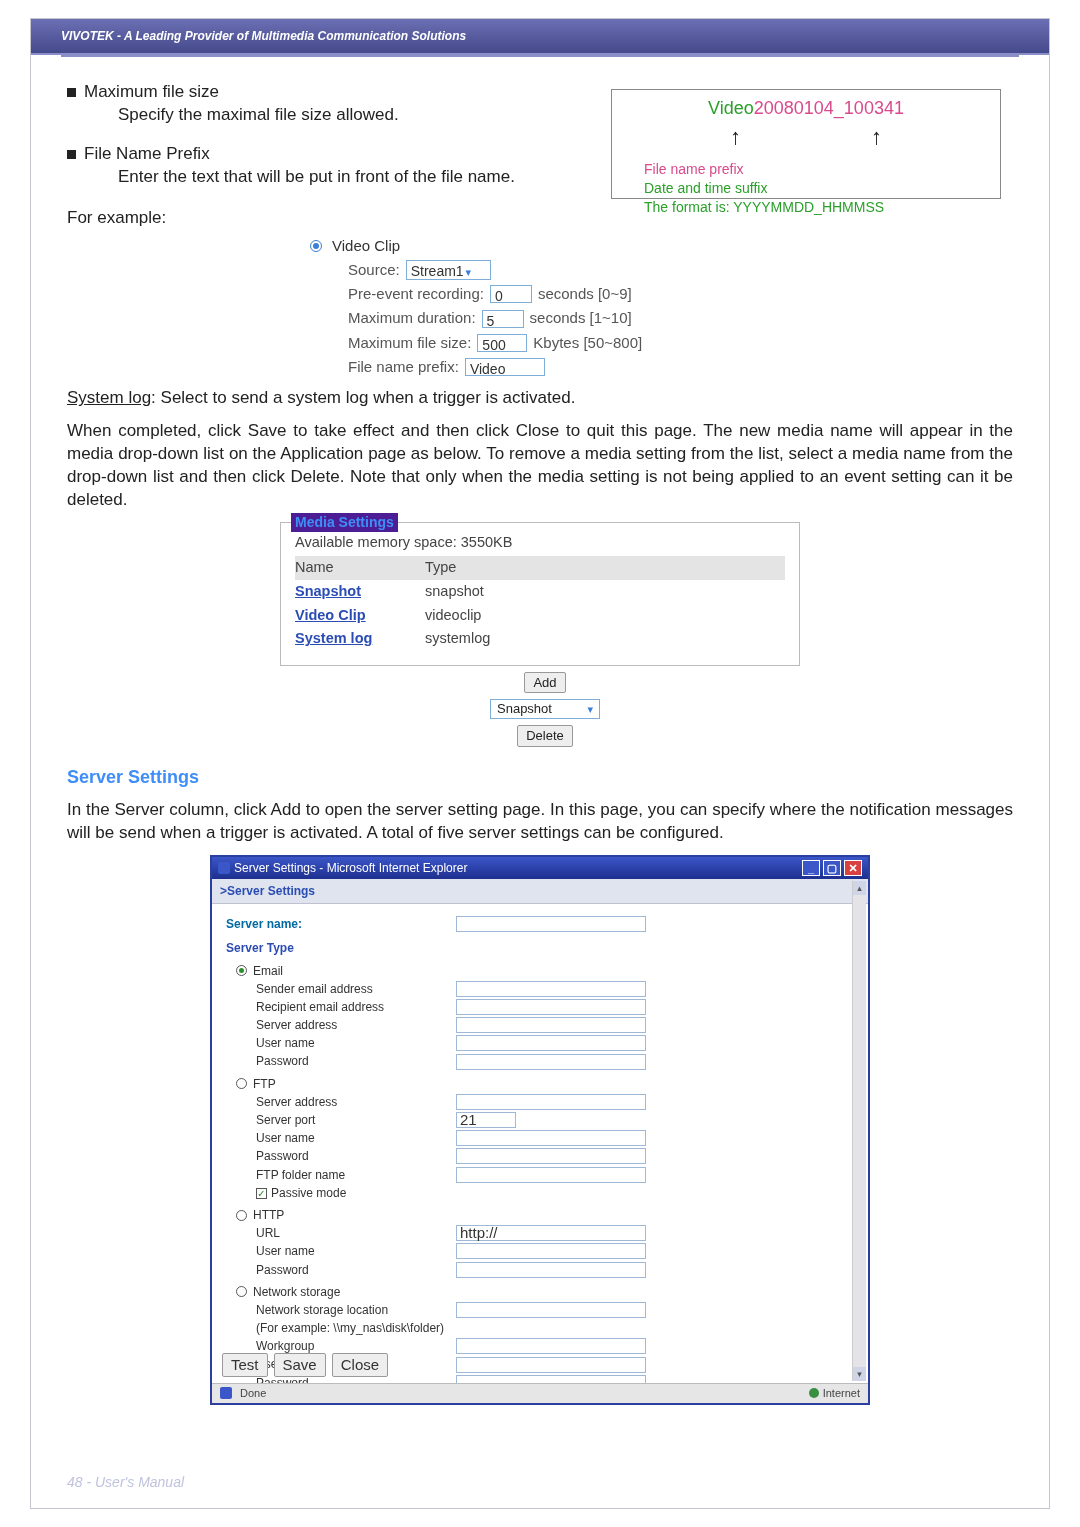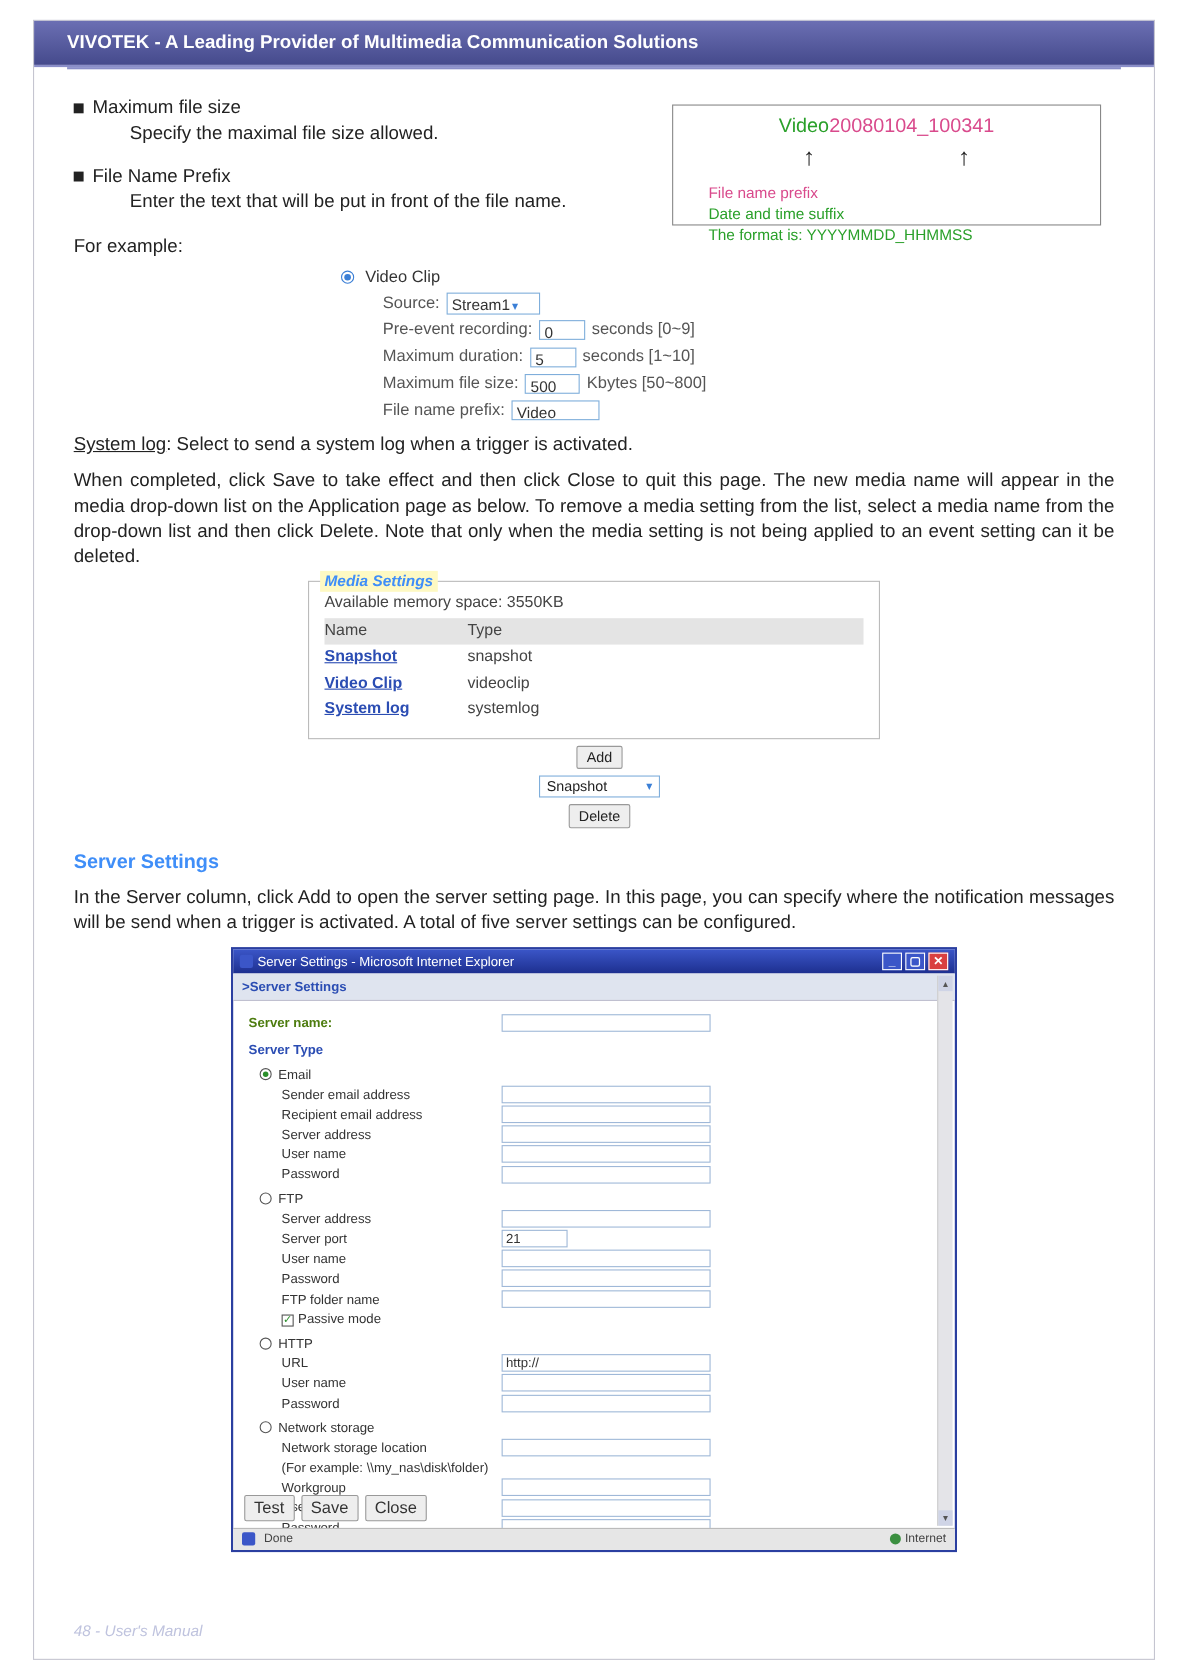--- a/index.html
+++ b/index.html
@@ -12,23 +12,24 @@
   }
   .page-frame {
     position: absolute;
     left: 30px; top: 18px; right: 30px; bottom: 18px;
     border: 1px solid #c5c5d0;
     background: #fff;
   }
   .header-band {
     background: linear-gradient(#6b6fb3 0%, #454a8c 100%);
     color: #fff;
+    font-style: italic;
     font-weight: bold;
     padding: 10px 30px;
-    font-size: 17px;
+    font-size: 12px;
     border-bottom: 2px solid #8a8ec8;
   }
   .rule { height: 2px; background: #8a8ec8; margin: 0 30px 4px 30px; }
   .content {
     padding: 20px 36px 0 36px;
     font-size: 17px;
     color: #222;
     line-height: 1.35;
   }
   .bullet { display: flex; align-items: flex-start; margin-bottom: 4px; }
@@ -66,21 +67,21 @@
   .range { color: #555; }
 
   .u { text-decoration: underline; }
 
   
   .ms-fieldset {
     width: 520px; margin: 8px auto 4px auto; border: 1px solid #bbb; padding: 10px 14px 14px 14px;
     background: #fff; font-size: 14.5px; color: #444;
     position: relative;
   }
-  .ms-leg { position: absolute; top: -10px; left: 10px; background: #fef9c3; padding: 0 4px; color: #3f8ef8; font-weight: bold; font-size: 14px; font-style: italic; }
+  .ms-leg { position: absolute; top: -10px; left: 10px; background: #4c1d95; padding: 0 4px; color: #3f8ef8; font-weight: bold; font-size: 14px; }
   .ms-row { display: flex; gap: 30px; padding: 2px 0; }
   .ms-row .c1 { width: 100px; }
   .ms-link { color: #2b4db3; font-weight: bold; text-decoration: underline; }
   .ms-btns { margin: 6px 0 2px 0; display: flex; align-items: center; gap: 6px; flex-direction: column; }
   .btn { border: 1px solid #999; background: #eee; font-size: 13px; padding: 1px 8px; border-radius: 2px; }
   .drop { border: 1px solid #7faedb; background: #fff; padding: 1px 6px; width: 110px; height: 20px; display: inline-flex; align-items: center; justify-content: space-between; font-size: 13px; }
 
   .ms-outer { width: 540px; margin: 8px auto 10px auto; }
 
   
@@ -90,22 +91,22 @@
   .ietitle .winbtns { display: flex; gap: 3px; }
   .ietitle .wb { width: 18px; height: 16px; border: 1px solid #fff; display: inline-flex; align-items: center; justify-content: center; font-size: 11px; font-weight: bold; }
   .wb.min { background: #3b56c8; color: #fff; }
   .wb.max { background: #3b56c8; color: #fff; }
   .wb.cls { background: #d94040; color: #fff; }
   .iesub { background: #dfe4ef; color: #2b4db3; font-weight: bold; padding: 4px 8px; border-bottom: 1px solid #c0c0d0; }
   .iebody { padding: 10px 14px; }
   .iesec { color: #2b4db3; font-weight: bold; margin: 8px 0 4px 0; }
   .ferow { display: flex; align-items: center; margin: 2px 0; }
   .ferow .flabel { width: 230px; padding-left: 30px; }
-  .ferow .flabel.l0 { padding-left: 0; width: 230px; font-weight: bold; color: #4d7c0f; }
-  .ferow .finput { border: 1px solid #9fb8d8; height: 16px; width: 190px; background: #fff; padding: 0 3px; font-size: 12px; display: flex; align-items: center; }
+  .ferow .flabel.l0 { padding-left: 0; width: 230px; font-weight: bold; color: #0369a1; }
+  .ferow .finput { border: 1px solid #9fb8d8; height: 16px; width: 190px; background: #fff; padding: 0 3px; font-size: 15px; display: flex; align-items: center; }
   .ferow .finput.sm { width: 60px; }
   .radtiny { width: 11px; height: 11px; border: 1px solid #555; border-radius: 50%; display: inline-flex; align-items: center; justify-content: center; margin-right: 6px; }
   .radtiny .dot { width: 5px; height: 5px; background: #2b8f2b; border-radius: 50%; }
   .chk { width: 11px; height: 11px; border: 1px solid #555; display: inline-flex; align-items: center; justify-content: center; margin-right: 4px; background: #fff; }
   .chk .ck { color: #2b8f2b; font-size: 10px; line-height: 10px; }
   .rtyperow { display: flex; align-items: center; padding-left: 10px; margin-top: 6px; }
   .iefoot { position: absolute; bottom: 26px; left: 10px; display: flex; gap: 6px; }
   .iefoot .btn { font-size: 15px; padding: 1px 8px; }
   .iebar { position: absolute; bottom: 0; left: 0; right: 0; height: 20px; background: #e6e6e6; border-top: 1px solid #bbb; display: flex; align-items: center; padding: 0 8px; justify-content: space-between; font-size: 11px; color: #444; }
   .iebar .zone { display: flex; align-items: center; gap: 4px; }

